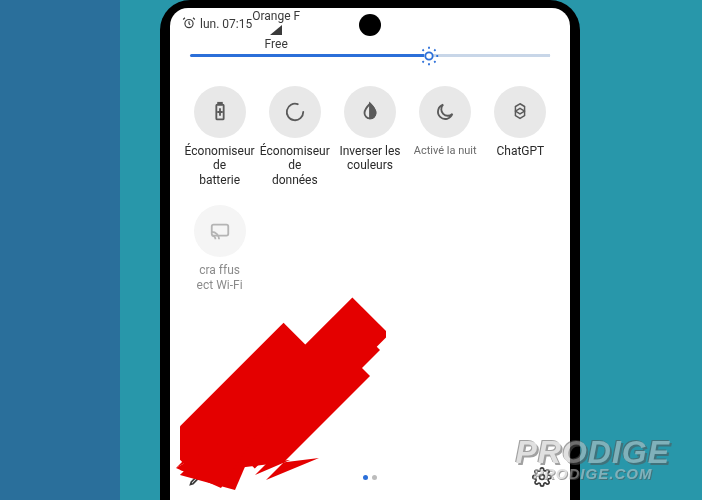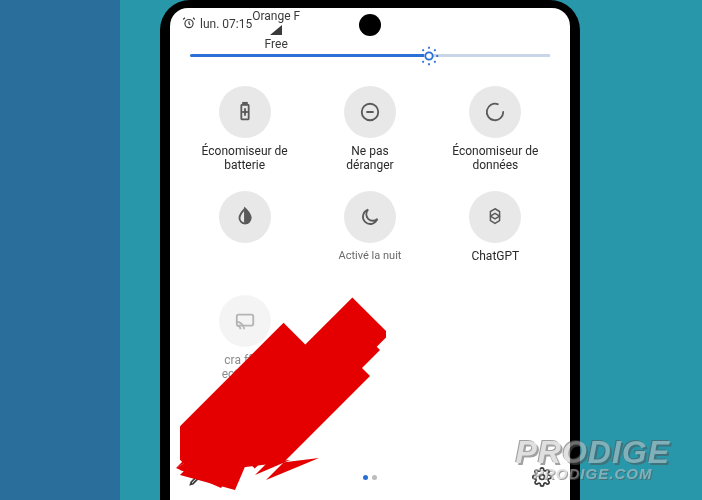--- a/index.html
+++ b/index.html
@@ -97,21 +97,21 @@
     left: 62%;
     width: 22px;
     height: 22px;
     display: flex;
     align-items: center;
     justify-content: center;
   }
   .brightness-thumb svg { display: block; }
   .tiles {
     display: grid;
-    grid-template-columns: repeat(3, 1fr);
+    grid-template-columns: repeat(5, 1fr);
     gap: 6px 0;
     padding: 6px 12px 0 12px;
   }
   .tile {
     display: flex;
     flex-direction: column;
     align-items: center;
     text-align: center;
     padding: 4px 2px 8px 2px;
     font-size: 12px;
@@ -233,42 +233,34 @@
               <rect x="8" y="4" width="8" height="16" rx="1"></rect>
               <rect x="10" y="2" width="4" height="2"></rect>
               <path d="M12 8v8M9 12h6"></path>
             </svg>
         </div>
         <div class="tile-label">Économiseur de<br>batterie</div>
       </div>
       <div class="tile">
         <div class="tile-icon">
           <svg width="22" height="22" viewBox="0 0 24 24" fill="none" stroke="#5a5a5a" stroke-width="2">
-              <circle cx="12" cy="12" r="9"></circle>
-              <path d="M8 12h8"></path>
-            </svg>
-        </div>
-        <div class="tile-label">Ne pas<br>déranger</div>
-      </div>
-      <div class="tile">
-        <div class="tile-icon">
-          <svg width="22" height="22" viewBox="0 0 24 24" fill="none" stroke="#5a5a5a" stroke-width="2">
               <path d="M21 12a9 9 0 1 1-6-8.5" stroke-linecap="round"></path>
             </svg>
         </div>
         <div class="tile-label">Économiseur de<br>données</div>
       </div>
 
       <div class="tile">
         <div class="tile-icon">
           <svg width="22" height="22" viewBox="0 0 24 24" stroke="#5a5a5a" stroke-width="2">
               <path d="M12 3c4 4 6 7 6 10a6 6 0 0 1-12 0c0-3 2-6 6-10z" fill="none"></path>
               <path d="M12 3v16a6 6 0 0 0 6-6c0-3-2-6-6-10z" fill="#5a5a5a"></path>
             </svg>
         </div>
+        <div class="tile-label">Inverser les<br>couleurs</div>
       </div>
       <div class="tile">
         <div class="tile-icon">
           <svg width="22" height="22" viewBox="0 0 24 24" fill="none" stroke="#5a5a5a" stroke-width="2">
               <path d="M20 14A8 8 0 1 1 10 4a6 6 0 0 0 10 10z"></path>
             </svg>
         </div>
         <div class="tile-sub">Activé la nuit</div>
       </div>
       <div class="tile">

